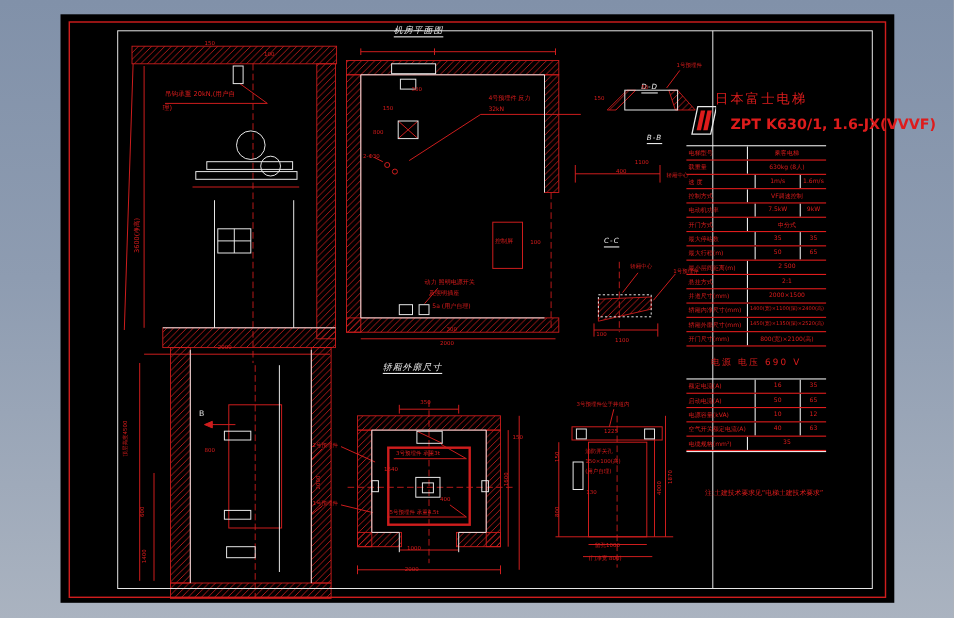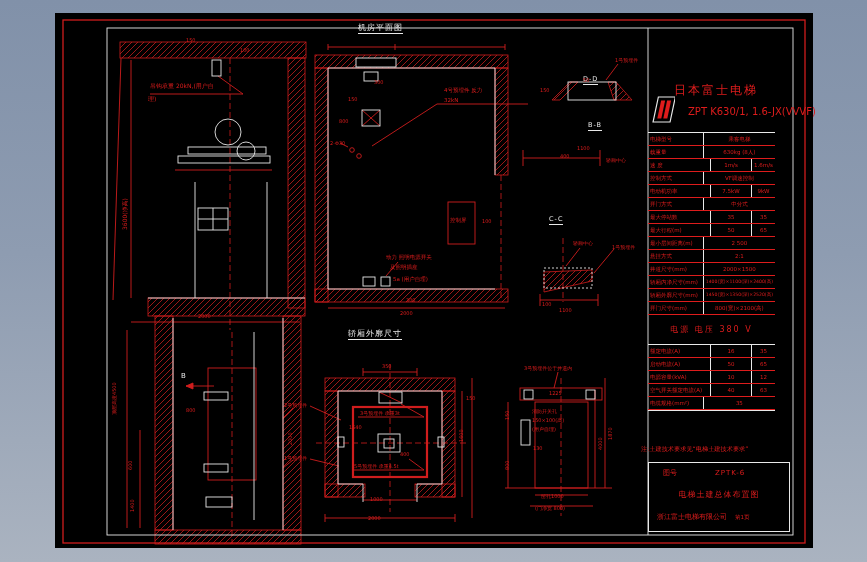--- a/index.html
+++ b/index.html
@@ -6,27 +6,27 @@
   *{margin:0;padding:0;box-sizing:border-box;}
   body{font-family:"DejaVu Sans",sans-serif;}
   .page{position:relative;width:867px;height:562px;overflow:hidden;
         background:linear-gradient(180deg,#8191a9 0%,#8e9cb1 45%,#aab3c0 100%);}
   .sheet{position:absolute;left:55px;top:13px;width:758px;height:535px;background:#000;}
   svg.lines{position:absolute;left:0;top:0;}
   .anno{position:absolute;color:var(--red);font-size:6px;line-height:1;white-space:nowrap;
         transform-origin:0 0;}
   .anno.w{color:var(--wht);}
   .vtitle{position:absolute;color:var(--wht);font-size:8px;line-height:1;letter-spacing:1px;
-          border-bottom:1px solid var(--wht);padding-bottom:1px;white-space:nowrap;}
+          border-bottom:1px solid var(--wht);padding-bottom:1px;white-space:nowrap;font-style:italic;}
   .vtitle.sm{font-size:6.5px;}
   
-  .tblock{position:absolute;left:648px;top:77px;width:127px;height:363px;color:var(--red);}
+  .tblock{position:absolute;left:624px;top:77px;width:127px;height:363px;color:var(--red);}
   .tb-head{position:relative;height:56px;border-bottom:1px solid var(--wht);}
   .tb-name{position:absolute;left:26px;top:5px;font-size:12px;letter-spacing:2px;white-space:nowrap;}
-  .tb-model{position:absolute;left:40px;top:29px;font-size:10px;white-space:nowrap;}
+  .tb-model{position:absolute;left:40px;top:29px;font-size:13px;white-space:nowrap;font-weight:bold;}
   .tb-logo{position:absolute;left:3px;top:17px;}
   .tb-tech{height:29px;border-bottom:1px solid var(--wht);display:flex;align-items:center;
            justify-content:center;font-size:8.5px;letter-spacing:5px;}
   .tb-row{display:flex;height:13px;border-bottom:1px solid var(--red);font-size:5.5px;
           align-items:center;overflow:hidden;}
   .tb-row .l{width:63px;align-self:stretch;display:flex;align-items:center;
              border-right:1px solid var(--wht);padding-left:2px;white-space:nowrap;}
   .tb-row .v1{width:41px;text-align:center;align-self:stretch;display:flex;align-items:center;justify-content:center;}
   .tb-row .v1.div{border-right:1px solid var(--wht);}
   .tb-row .v1.span{width:81px;}
@@ -340,21 +340,21 @@
         </div>
         <div class="tb-row">
           <span class="l">轿厢外廓尺寸(mm)</span>
           <span class="v1 span tiny">1450(宽)×1350(深)×2520(高)</span>
         </div>
         <div class="tb-row">
           <span class="l">开门尺寸(mm)</span>
           <span class="v1 span">800(宽)×2100(高)</span>
         </div>
       </div>
-    <div class="tb-power">电源 电压 380 V</div>
+    <div class="tb-power">电源 电压 690 V</div>
     <div id="power-rows">
         <div class="tb-row">
           <span class="l">额定电流(A)</span>
           <span class="v1 div">16</span>
           <span class="v2">35</span>
         </div>
         <div class="tb-row">
           <span class="l">启动电流(A)</span>
           <span class="v1 div">50</span>
           <span class="v2">65</span>
@@ -371,24 +371,13 @@
         </div>
         <div class="tb-row">
           <span class="l">电缆规格(mm²)</span>
           <span class="v1 span">35</span>
         </div>
       </div>
   </div>
 
   <div class="note">注:土建技术要求见“电梯土建技术要求”</div>
 
-  <div class="bbox">
-    <div class="r1">
-      <span class="no-label">图号</span>
-      <span class="no-val">ZPTK-6</span>
-    </div>
-    <div class="r2">电梯土建总体布置图</div>
-    <div class="r3">
-      <span>浙江富士电梯有限公司</span>
-      <span class="pg">第1页</span>
-    </div>
-  </div>
 </div>
 
 </body></html>

